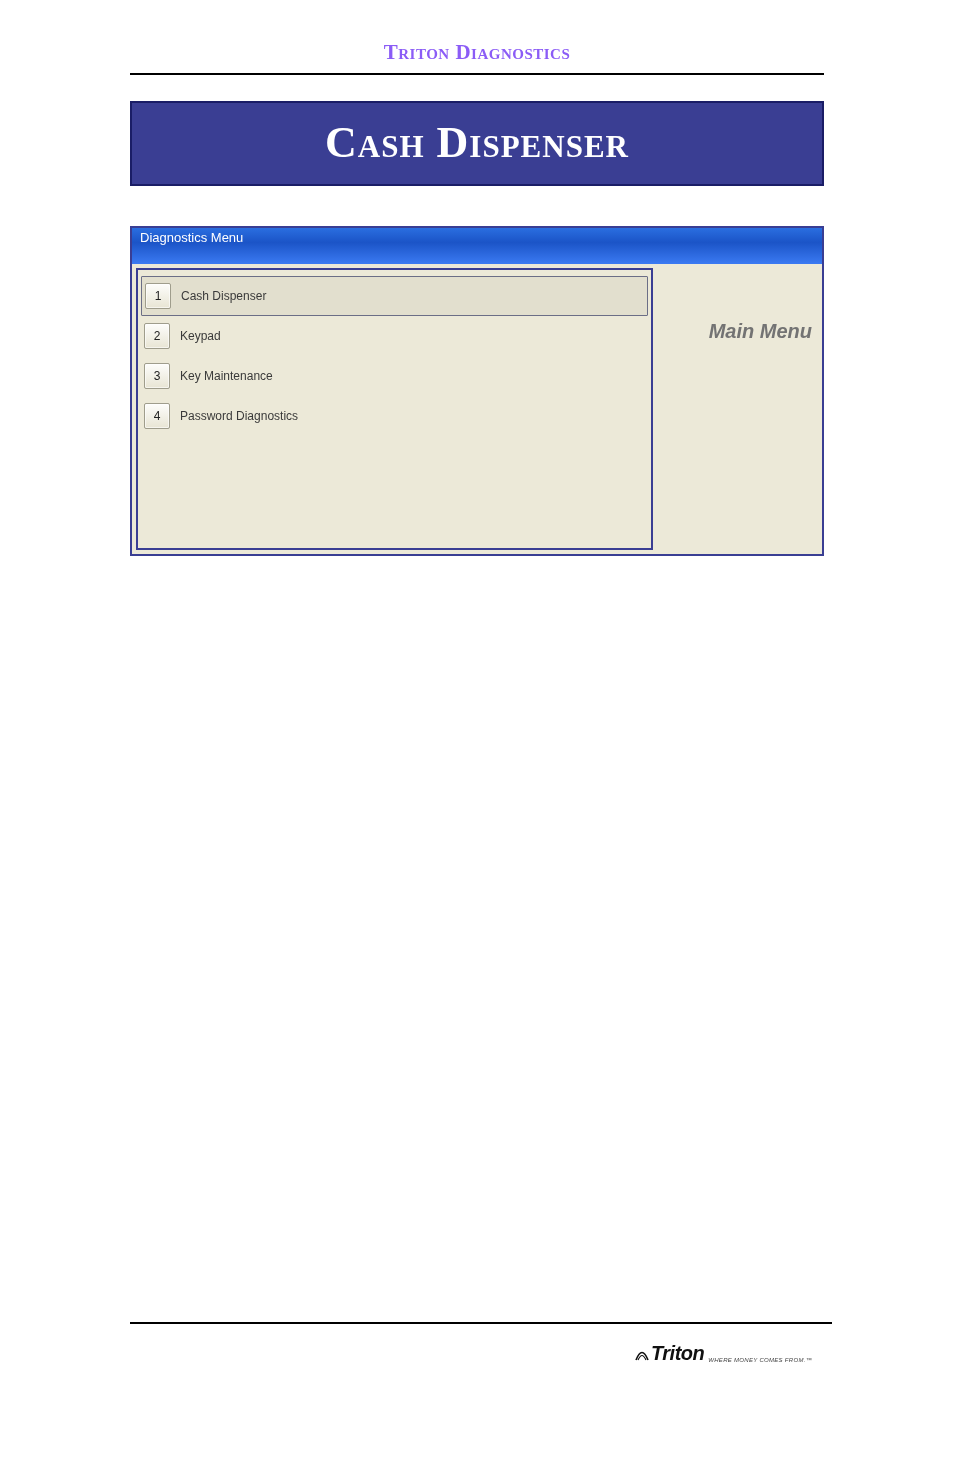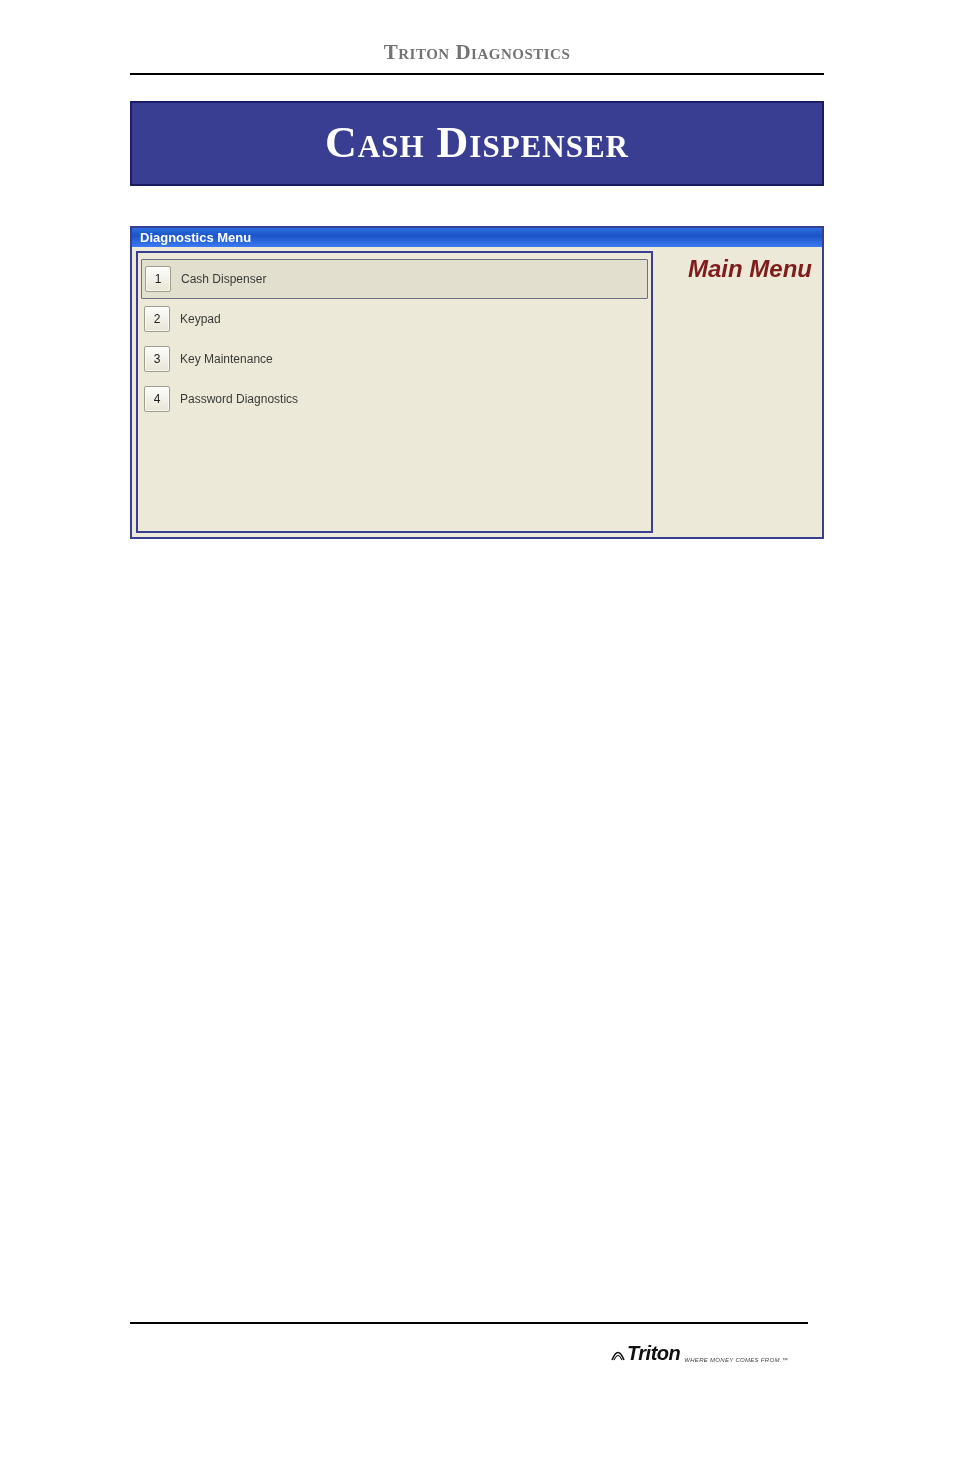--- a/index.html
+++ b/index.html
@@ -12,21 +12,21 @@
   }
   .page {
     padding: 40px 130px 0 130px;
   }
   .doc-header {
     text-align: center;
     font-variant: small-caps;
     font-size: 21px;
     font-weight: bold;
     letter-spacing: 0.5px;
-    color: #737373;
+    color: #8b5cf6;
     padding-bottom: 8px;
   }
   .hr {
     border: none;
     border-top: 2px solid #000;
     margin: 0 0 26px 0;
   }
   .title-banner {
     background: #3a3e93;
     color: #fff;
@@ -46,49 +46,50 @@
     border: 2px solid #3a3e93;
     border-top: none;
     background: #ece9d8;
     margin-bottom: 20px;
   }
   .win-titlebar {
     background: linear-gradient(to bottom, #2a6ee0 0%, #1b54c7 40%, #3b7af2 100%);
     color: #fff;
     font-family: Tahoma, Arial, sans-serif;
     font-size: 13px;
-    font-weight: bold;
+    font-weight: normal;
     padding: 2px 8px 3px 8px;
     border-top: 2px solid #3a3e93;
-    height: 21px;
+    height: 38px;
     line-height: 16px;
   }
   .win-body {
     display: flex;
     height: 290px;
   }
   .menu-left {
     flex: 0 0 517px;
     border: 2px solid #3a3e93;
     margin: 4px 0 4px 4px;
     background: #ece9d8;
     padding: 6px 6px;
     position: relative;
   }
   .menu-right {
     flex: 1;
     padding: 8px 10px 0 0;
     text-align: right;
   }
   .main-menu-label {
-    color: #7f1d1d;
+    color: #737373;
     font-style: italic;
     font-weight: bold;
-    font-size: 24px;
+    font-size: 20px;
     font-family: Arial, sans-serif;
+    margin-top: 48px;
   }
   .menu-row {
     display: flex;
     align-items: center;
     gap: 10px;
     height: 40px;
   }
   .menu-row.selected {
     border: 1px solid #6b6e86;
     background: #e2dfce;
@@ -111,21 +112,21 @@
     flex-shrink: 0;
   }
   .menu-label {
     font-family: Tahoma, Arial, sans-serif;
     font-size: 12px;
     color: #3a3a3a;
   }
   .footer {
     position: absolute;
     left: 130px;
-    right: 146px;
+    right: 122px;
     bottom: 110px;
   }
   .footer-hr {
     border: none;
     border-top: 2px solid #000;
     margin-bottom: 18px;
   }
   .logo-wrap {
     text-align: right;
     padding-right: 20px;

